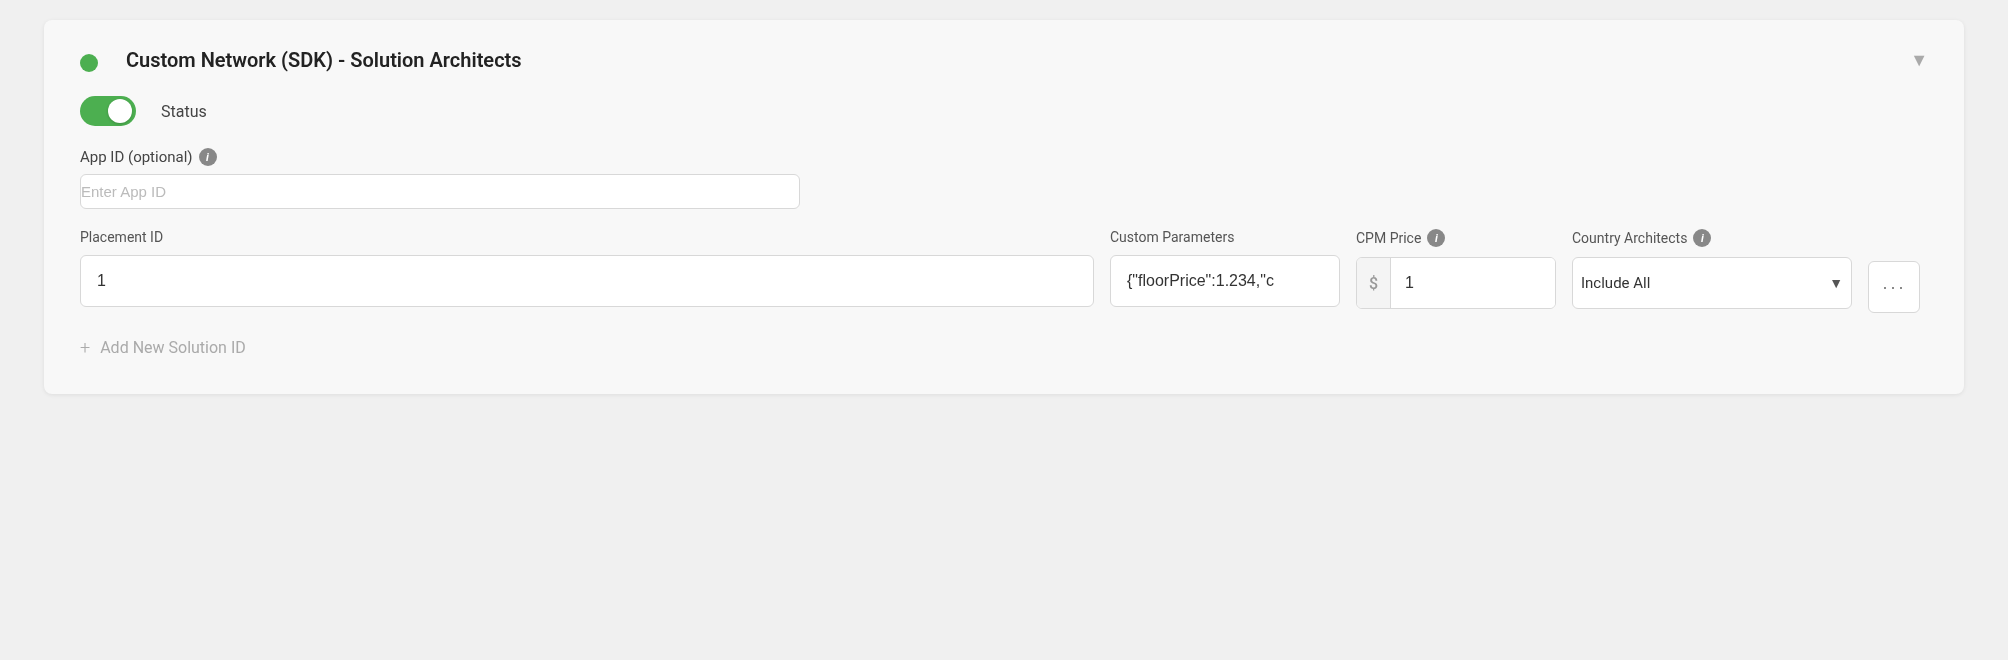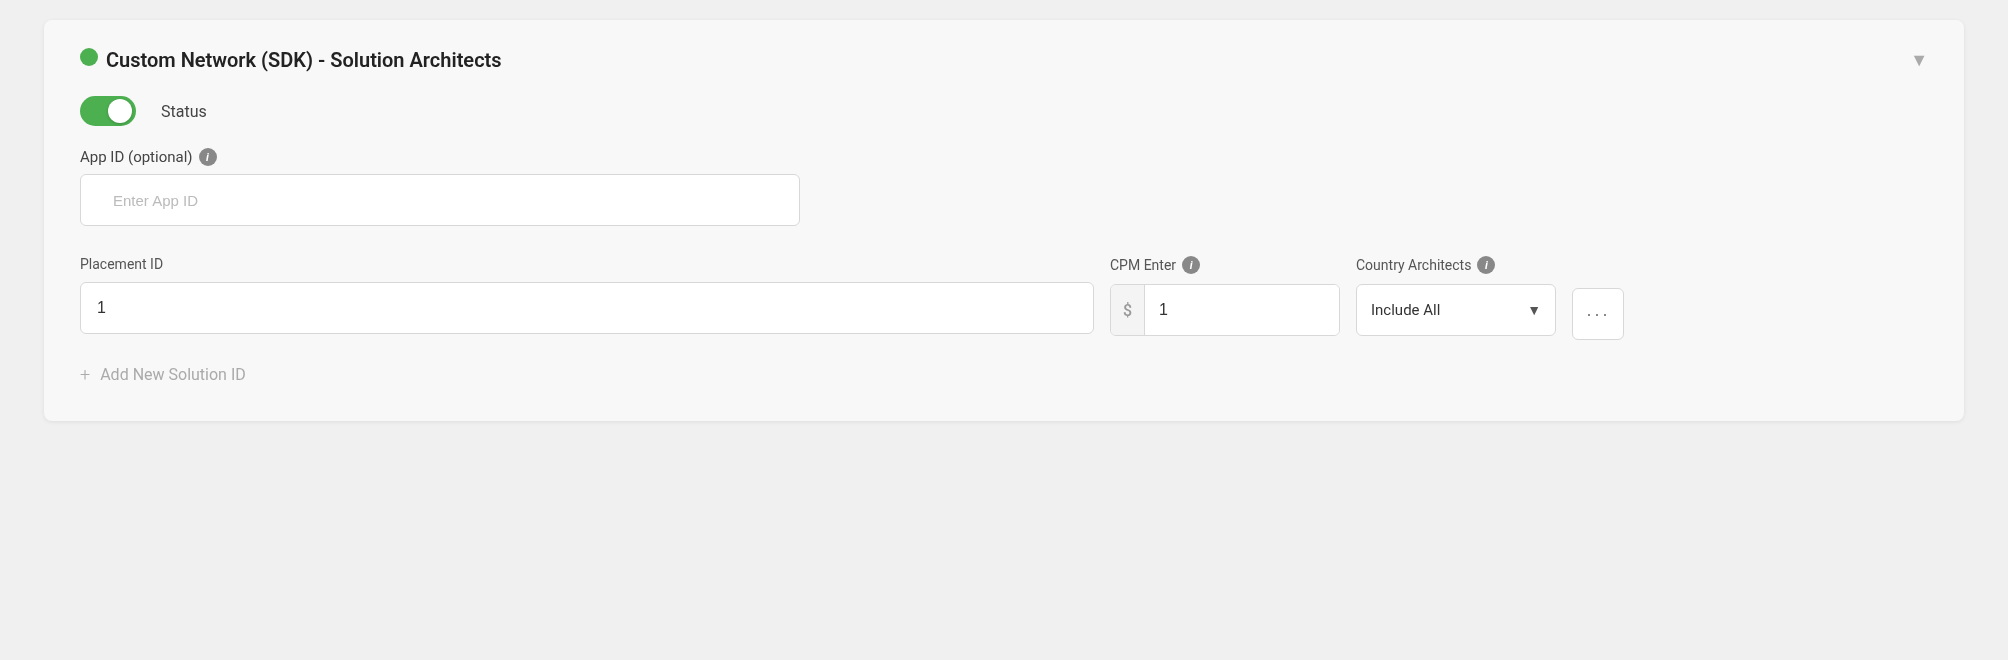--- a/index.html
+++ b/index.html
@@ -26,22 +26,22 @@
 
     .header-row {
       display: flex;
       align-items: center;
       justify-content: space-between;
       margin-bottom: 24px;
     }
 
     .header-left {
       display: flex;
-      align-items: flex-start;
-      gap: 8px;
+      align-items: flex-end;
+      gap: 28px;
     }
 
     .status-dot {
       width: 18px;
       height: 18px;
       border-radius: 50%;
       background: #4caf50;
       flex-shrink: 0;
     }
 
@@ -124,37 +124,37 @@
       font-size: 11px;
       font-style: italic;
       font-weight: bold;
       cursor: pointer;
       flex-shrink: 0;
     }
 
     .app-id-input {
       width: 100%;
       max-width: 720px;
-      height: 52px;
-      border: 1.5px solid #d8d8d8;
-      border-radius: 6px;
-      padding: 0 32px;
+      height: 35px;
+      border: 1.5px solid #d8d8d8;
+      border-radius: 6px;
+      padding: 0 0;
       font-size: 15px;
       color: #333;
       background: white;
       outline: none;
     }
 
     .app-id-input::placeholder {
       color: #bbb;
     }
 
     
     .placement-section {
-      margin-top: 30px;
+      margin-top: 20px;
     }
 
     .placement-columns {
       display: grid;
       grid-template-columns: 1fr 230px 200px 280px 60px;
       gap: 0 16px;
       align-items: start;
     }
 
     .col-header {
@@ -209,21 +209,21 @@
       background: white;
     }
 
     .country-select-wrapper {
       display: flex;
       border: 1.5px solid #d8d8d8;
       border-radius: 6px;
       background: white;
       height: 52px;
       align-items: center;
-      padding: 0 14px;
+      padding: 0 8px;
       cursor: pointer;
       position: relative;
     }
 
     .country-select-text {
       flex: 1;
       font-size: 15px;
       color: #333;
     }
 
@@ -302,24 +302,30 @@
   <div class="placement-section">
     <div class="placement-columns">
 
       <div>
         <div class="col-header">
           <span>Placement ID</span>
         </div>
         <input class="placement-input" type="text" value="1" style="">
       </div>
 
-
       <div>
         <div class="col-header">
-          <span>CPM Enter</span>
+          <span>Custom Parameters</span>
+        </div>
+        <input class="placement-input" type="text" value="{&quot;floorPrice&quot;:1.234,&quot;c" style="">
+      </div>
+
+      <div>
+        <div class="col-header">
+          <span>CPM Price</span>
           <span class="info-icon">i</span>
         </div>
         <div class="cpm-wrapper">
           <div class="cpm-prefix">$</div>
           <input class="cpm-input" type="text" value="1" style="">
         </div>
       </div>
 
       <div>
         <div class="col-header">

